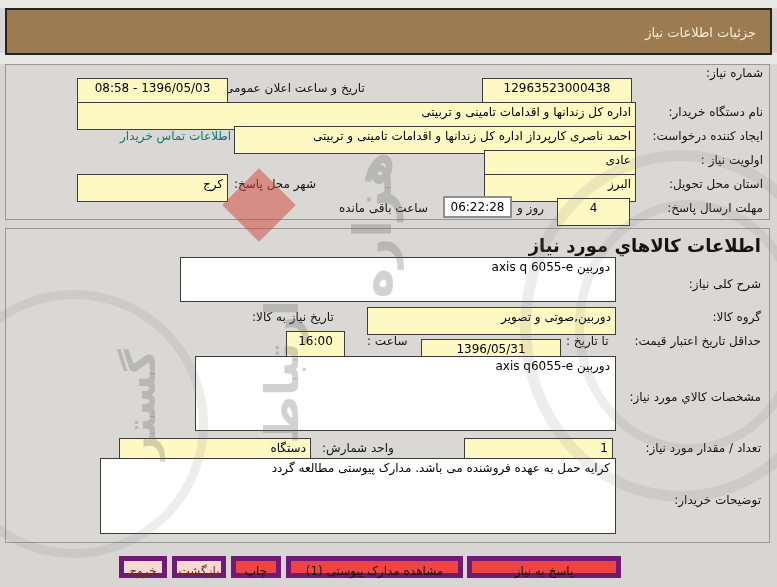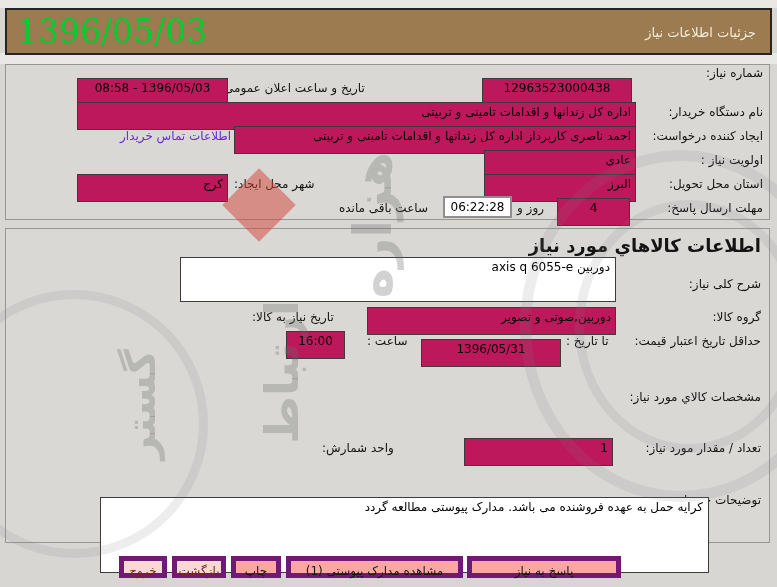--- a/index.html
+++ b/index.html
@@ -8,45 +8,44 @@
   .strip{position:absolute;left:0;width:777px;background:#e9e8e5;}
   
   .hdr{position:absolute;left:5px;top:8px;width:763px;height:43px;background:#9c7b50;border:2px solid #262524;}
   .hdr-title{position:absolute;right:14px;top:15px;font-size:13px;color:#f3edda;}
   .hdr-date{position:absolute;left:10px;top:2px;font-family:"DejaVu Serif",serif;font-size:33px;color:#00cd2f;direction:ltr;}
   
   .panel{position:absolute;left:5px;width:765px;background:#d9d8d5;border:1px solid #989794;box-sizing:border-box;}
   
   .lbl{position:absolute;font-size:12px;color:#141414;white-space:nowrap;}
   .lbl.b{font-weight:bold;font-size:18px;}
-  .tbox{position:absolute;background:#be185d;border:1px solid #3c3c3c;height:28px;line-height:18px;font-size:12px;padding:0 4px;box-sizing:border-box;overflow:hidden;white-space:nowrap;}
+  .tbox{position:absolute;background:#fef9c3;border:1px solid #3c3c3c;height:28px;line-height:18px;font-size:12px;padding:0 4px;box-sizing:border-box;overflow:hidden;white-space:nowrap;}
   .tbox.center{text-align:center;}
   .tbox.right{text-align:right;}
   .tbox.timer{border:2px solid #8f8f8f;background:#fdfdfd;}
   .tarea{position:absolute;background:#fff;border:1px solid #3c3c3c;font-size:12px;padding:2px 5px;box-sizing:border-box;text-align:right;overflow:hidden;}
-  .lnk{position:absolute;font-size:12px;color:#6d28d9;white-space:nowrap;cursor:pointer;}
+  .lnk{position:absolute;font-size:12px;color:#0f766e;white-space:nowrap;cursor:pointer;}
   .btn{position:absolute;top:556px;height:22px;border:5px solid #701a75;font-size:12px;text-align:center;line-height:20px;box-sizing:border-box;cursor:pointer;}
-  .btn.green{background:#fca5a5;color:#161616;}
+  .btn.green{background:#ef4444;color:#161616;}
   .btn.pink{background:#f7d8d3;color:#7a261d;}
   
   .wm{position:absolute;pointer-events:none;z-index:40;}
   .wm-diamond{left:233px;top:179px;width:52px;height:52px;background:rgba(210,65,55,.5);transform:rotate(45deg);}
   .wm-word{color:rgba(105,105,105,.30);font-weight:bold;transform:rotate(-90deg);transform-origin:center;white-space:nowrap;}
   .wm-ring{border-radius:50%;border:11px solid rgba(125,125,125,.14);}
 </style>
 </head>
 <body>
 
 <div class="page">
   <div class="strip" style="top:0;height:8px;"></div>
   <div class="strip" style="top:53px;height:11px;"></div>
 
   <div class="hdr">
     <div class="hdr-title">جزئیات اطلاعات نیاز</div>
-    <div class="hdr-date">1396/05/03</div>
   </div>
 
   <div class="panel" style="top:64px;height:156px;"></div>
 
   <div class="lbl" style="right:14px;top:66px;margin-left:13px;">شماره نیاز:</div>
   <div class="tbox center" style="left:482px;top:78px;width:150px;">12963523000438</div>
   <div class="lbl" style="left:220px;top:81px;">تاریخ و ساعت اعلان عمومی:</div>
   <div class="tbox center" style="left:77px;top:78px;width:151px;">1396/05/03 - 08:58</div>
 
   <div class="lbl" style="right:14px;top:105px;">نام دستگاه خریدار:</div>
@@ -54,21 +53,21 @@
 
   <div class="lbl" style="right:14px;top:129px;">ایجاد کننده درخواست:</div>
   <div class="tbox right" style="left:234px;top:126px;width:402px;">احمد ناصری کارپرداز اداره کل زندانها و اقدامات تامینی و تربیتی</div>
   <div class="lnk" style="left:120px;top:129px;">اطلاعات تماس خریدار</div>
 
   <div class="lbl" style="right:14px;top:153px;">اولویت نیاز :</div>
   <div class="tbox right" style="left:484px;top:150px;width:152px;">عادی</div>
 
   <div class="lbl" style="right:14px;top:177px;">استان محل تحویل:</div>
   <div class="tbox right" style="left:484px;top:174px;width:152px;font-family:Liberation Serif, serif;">البرز</div>
-  <div class="lbl" style="left:234px;top:177px;">شهر محل ایجاد:</div>
+  <div class="lbl" style="left:234px;top:177px;">شهر محل پاسخ:</div>
   <div class="tbox right" style="left:77px;top:174px;width:151px;">کرج</div>
 
   <div class="lbl" style="right:14px;top:201px;">مهلت ارسال پاسخ:</div>
   <div class="tbox center" style="left:557px;top:198px;width:73px;">4</div>
   <div class="lbl" style="left:517px;top:201px;">روز و</div>
   <div class="tbox center timer" style="left:443px;top:196px;width:69px;height:22px;">06:22:28</div>
   <div class="lbl" style="left:339px;top:201px;">ساعت باقی مانده</div>
 
   <div class="panel" style="top:228px;height:315px;"></div>
 
@@ -81,27 +80,29 @@
   <div class="tbox right" style="left:367px;top:307px;width:249px;">دوربین,صوتی و تصویر</div>
   <div class="lbl" style="left:252px;top:310px;">تاریخ نیاز به کالا:</div>
 
   <div class="lbl" style="right:16px;top:334px;">حداقل تاریخ اعتبار قیمت:</div>
   <div class="lbl" style="left:566px;top:334px;">تا تاریخ :</div>
   <div class="tbox center" style="left:421px;top:331px;width:140px;margin-top:8px;">1396/05/31</div>
   <div class="lbl" style="left:367px;top:334px;">ساعت :</div>
   <div class="tbox center" style="left:286px;top:331px;width:59px;">16:00</div>
 
   <div class="lbl" style="right:16px;top:390px;">مشخصات کالاي مورد نیاز:</div>
+  <div class="tarea" style="left:195px;top:356px;width:421px;height:75px;">دوربین axis q6055-e</div>
 
   <div class="lbl" style="right:16px;top:441px;">تعداد / مقدار مورد نیاز:</div>
   <div class="tbox right" style="left:464px;top:438px;width:149px;">1</div>
   <div class="lbl" style="left:322px;top:441px;">واحد شمارش:</div>
+  <div class="tbox right" style="left:119px;top:438px;width:192px;">دستگاه</div>
 
   <div class="lbl" style="right:16px;top:493px;">توضیحات خریدار:</div>
-  <div class="tarea" style="left:100px;top:458px;width:609px;height:76px;margin-top:39px;">کرایه حمل به عهده فروشنده می باشد. مدارک پیوستی مطالعه گردد</div>
+  <div class="tarea" style="left:100px;top:458px;width:516px;height:76px;">کرایه حمل به عهده فروشنده می باشد. مدارک پیوستی مطالعه گردد</div>
 
   <div class="btn green" style="left:467px;width:154px;">پاسخ به نیاز</div>
   <div class="btn green" style="left:286px;width:177px;">مشاهده مدارک پیوستی (1)</div>
   <div class="btn green" style="left:231px;width:50px;">چاپ</div>
   <div class="btn pink" style="left:172px;width:54px;">بازگشت</div>
   <div class="btn pink" style="left:119px;width:48px;">خروج</div>
 
   <div class="wm wm-diamond"></div>
   <div class="wm wm-word" style="left:300px;top:195px;font-size:52px;">هزاره</div>
   <div class="wm wm-word" style="left:210px;top:345px;font-size:46px;">ارتباط</div>

